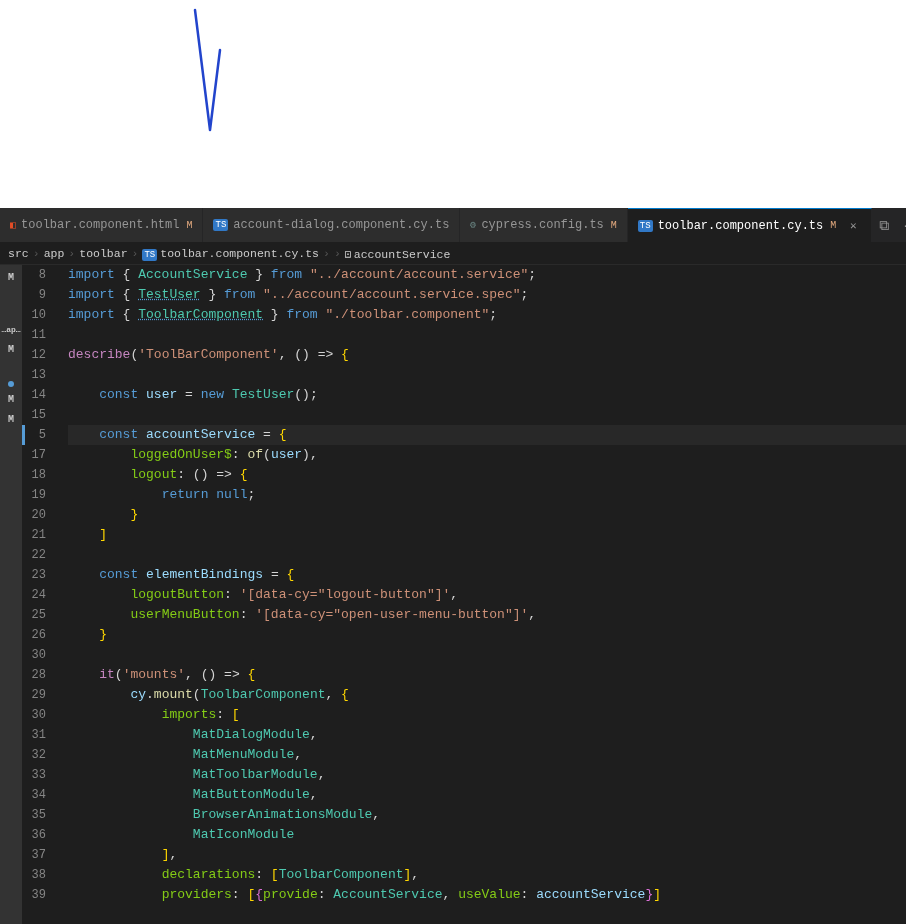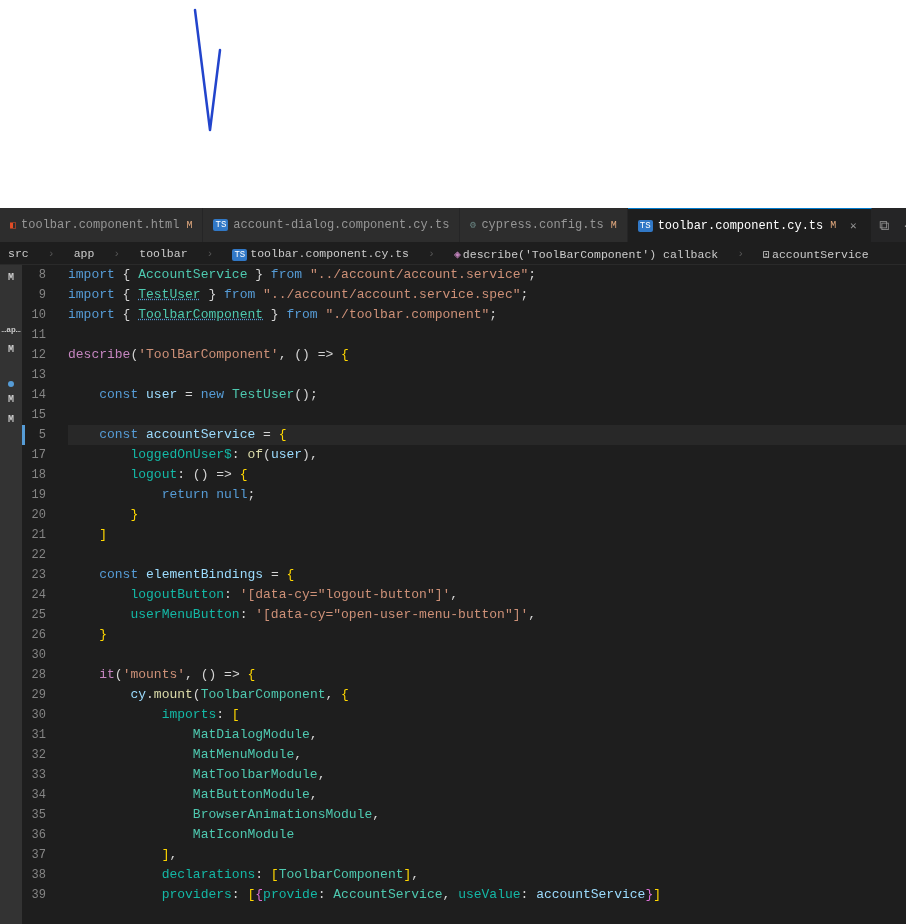--- a/index.html
+++ b/index.html
@@ -107,21 +107,21 @@
     
     .breadcrumb {
       display: flex;
       align-items: center;
       background: #1e1e1e;
       height: 22px;
       padding: 0 8px;
       font-size: 11.5px;
       color: #969696;
       border-bottom: 1px solid #2a2a2a;
-      gap: 19px;
+      gap: 4px;
     }
 
     .breadcrumb-sep { color: #555; }
     .breadcrumb-item { color: #cccccc; }
 
     
     .editor {
       display: flex;
       background: #1e1e1e;
       height: calc(924px - 208px - 35px - 22px);
@@ -184,21 +184,21 @@
     .git-indicator.none { background: transparent; }
 
     
     .kw { color: #569cd6; }       
     .kw2 { color: #c586c0; }      
     .fn { color: #dcdcaa; }       
     .cls { color: #4ec9b0; }      
     .str { color: #ce9178; }      
     .punc { color: #d4d4d4; }     
     .var { color: #9cdcfe; }      
-    .prop { color: #14b8a6; }     
+    .prop { color: #84cc16; }     
     .op { color: #d4d4d4; }     
     .bracket { color: #ffd700; }  
     .bracket2 { color: #da70d6; } 
     .arrow { color: #d4d4d4; }
 
     
     .git-blame {
       color: #6a6a6a;
       font-style: italic;
       font-size: 12px;
@@ -288,23 +288,20 @@
   <span class="breadcrumb-item">src</span>
   <span class="breadcrumb-sep"> › </span>
   <span class="breadcrumb-item">app</span>
   <span class="breadcrumb-sep"> › </span>
   <span class="breadcrumb-item">toolbar</span>
   <span class="breadcrumb-sep"> › </span>
   <span class="breadcrumb-item" style="color:#cccccc;text-align:right;">
     <span style="font-size:9px;background:#3178c6;color:white;padding:1px 2px;border-radius:2px;margin-right:3px;">TS</span>toolbar.component.cy.ts
   </span>
   <span class="breadcrumb-sep"> › </span>
-  <span class="breadcrumb-item">
-    <span style="color:#c586c0;margin-right:2px;">◈</span>describe('ToolBarComponent') callback
-  </span>
   <span class="breadcrumb-sep"> › </span>
   <span class="breadcrumb-item">
     <span style="margin-right:2px;">⊡</span>accountService
   </span>
 </div>
 
 <div class="editor">
 
   <div class="sidebar-icons">
     <div class="sidebar-letter">M</div>

